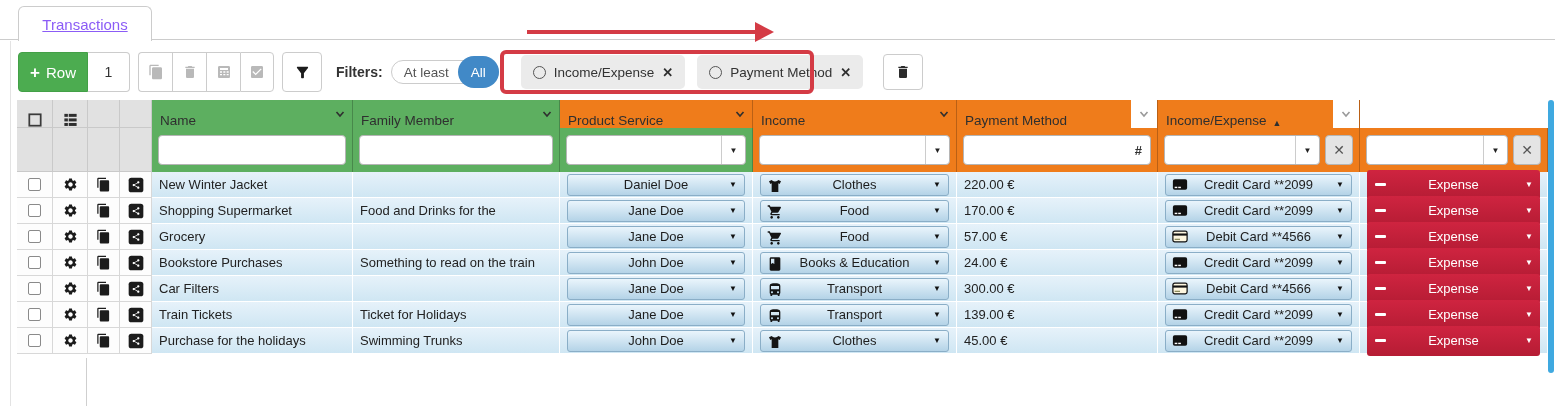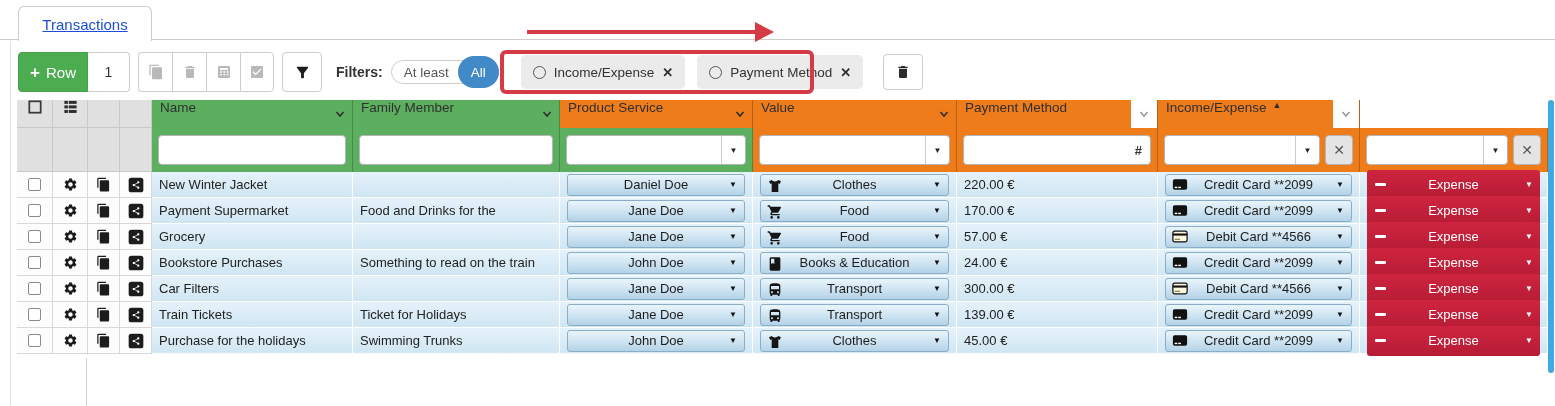--- a/index.html
+++ b/index.html
@@ -4,21 +4,21 @@
 <style>
   * { box-sizing: border-box; }
   html,body { margin:0; width:1555px; height:406px; background:#fff; overflow:hidden;
     font-family:"Liberation Sans", sans-serif; color:#333; }
 
   
   .tabbar { position:absolute; left:0; top:0; width:1555px; height:40px; border-bottom:1px solid #ccc; background:#fff; }
   .tab { position:absolute; left:18px; top:6px; width:134px; height:35px; background:#fff;
     border:1px solid #ccc; border-bottom:none; border-radius:6px 6px 0 0; z-index:2;
     display:flex; align-items:center; justify-content:center; }
-  .tab a { color:#1d4ed8; text-decoration:underline; font-size:15px; cursor:pointer; }
+  .tab a { color:#8b5cf6; text-decoration:underline; font-size:15px; cursor:pointer; }
   .panel-left-border { position:absolute; left:10px; top:41px; width:1px; height:365px; background:#e3e3e3; }
 
   
   .toolbar { position:absolute; left:18px; top:52px; height:40px; display:flex; align-items:center; }
   .btn { background:#fff; border:1px solid #ccc; display:flex; align-items:center; justify-content:center; cursor:pointer; }
   .addrow-group { display:flex; height:40px; }
   .addrow { width:70px; height:40px; background:#4cac50; border:1px solid #43a047; border-radius:4px 0 0 4px;
     color:#fff; font-size:15px; display:flex; align-items:center; justify-content:center; gap:6px; cursor:pointer; }
   .addrow .plus { font-size:17px; font-weight:bold; line-height:1; }
   .rowcount { width:42px; height:40px; border:1px solid #ccc; border-left:none; border-radius:0 4px 4px 0;
@@ -44,21 +44,21 @@
   
   .anno { position:absolute; z-index:6; pointer-events:none; }
   .anno-rect { left:500px; top:50px; width:314px; height:44px; border:4px solid #d43b45; border-radius:6px; }
   .anno-arrow-line { left:527px; top:30px; width:230px; height:4px; background:#d43b45; }
   .anno-arrow-head { left:755px; top:22px; width:0; height:0;
     border-left:19px solid #d43b45; border-top:10px solid transparent; border-bottom:10px solid transparent; }
 
   
   .grid-row { display:grid; grid-template-columns:36px 35px 32px 32px 201px 207px 193px 204px 201px 202px 188px; }
   .table-wrap { position:absolute; left:17px; top:100px; width:1531px; }
-  .hcell { height:28px; position:relative; display:flex; align-items:flex-start; font-size:13.5px; color:#2f2f2f; }
+  .hcell { height:28px; position:relative; display:flex; align-items:flex-end; font-size:13.5px; color:#2f2f2f; }
   .hcell.gray { background:#e1e1e1; border-right:1px solid #c9c9c9; border-bottom:1px solid #c9c9c9; justify-content:center; }
   .hcell.green { background:#5daf60; border-right:1px solid rgba(0,0,0,.22); padding-left:8px; }
   .hcell.orange { background:#ef7c1b; border-right:1px solid rgba(0,0,0,.22); padding-left:8px; }
   .hchev { position:absolute; right:7px; top:9px; width:10px; height:10px; }
   .hchev svg { display:block; }
   .hchev-box { position:absolute; right:0; top:0; width:26px; height:28px; background:#fff;
     display:flex; align-items:center; justify-content:center; }
   .sort-arrow { font-size:9px; margin-left:6px; color:#2f2f2f; }
 
   .fcell { height:44px; position:relative; display:flex; align-items:center; padding:0 6px; }
@@ -229,21 +229,21 @@
     </div>
     <div class="hcell orange">
       <span>Product Service</span>
       <span class="hchev">
           <svg width="10" height="10" viewBox="0 0 10 10">
             <polyline points="1.5,3 5,7 8.5,3" fill="none" stroke="#2f2f2f" stroke-width="1.6"></polyline>
           </svg>
         </span>
     </div>
     <div class="hcell orange">
-      <span>Value</span>
+      <span>Income</span>
       <span class="hchev">
           <svg width="10" height="10" viewBox="0 0 10 10">
             <polyline points="1.5,3 5,7 8.5,3" fill="none" stroke="#2f2f2f" stroke-width="1.6"></polyline>
           </svg>
         </span>
     </div>
     <div class="hcell orange">
       <span>Payment Method</span>
       <span class="hchev-box">
           <svg width="10" height="10" viewBox="0 0 10 10">
@@ -402,21 +402,21 @@
       <span>
         <svg width="16" height="16" viewBox="0 0 24 24">
               <rect x="1" y="1" width="22" height="22" rx="4" fill="#1c1c1c"></rect>
               <g transform="translate(5.2,5.2) scale(0.57)">
                 <path fill="#fff" d="M18 16.08c-.76 0-1.44.3-1.96.77L8.91 12.7c.05-.23.09-.46.09-.7s-.04-.47-.09-.7l7.05-4.11c.54.5 1.25.81 2.04.81 1.66 0 3-1.34 3-3s-1.34-3-3-3-3 1.34-3 3c0 .24.04.47.09.7L8.04 9.81C7.5 9.31 6.79 9 6 9c-1.66 0-3 1.34-3 3s1.34 3 3 3c.79 0 1.5-.31 2.04-.81l7.12 4.16c-.05.21-.08.43-.08.65 0 1.61 1.31 2.92 2.92 2.92 1.61 0 2.92-1.31 2.92-2.92s-1.31-2.92-2.92-2.92z"></path>
               </g>
             </svg>
       </span>
     </div>
     <div class="dcell blue">
-          <span>Payment Supermarket</span>
+          <span>Shopping Supermarket</span>
         </div>
     <div class="dcell blue">
           <span>Food and Drinks for the</span>
         </div>
     <div class="dcell blue">
       <div class="ddbtn">
         <span>Jane Doe</span>
         <span class="caret">▼</span>
       </div>
     </div>

